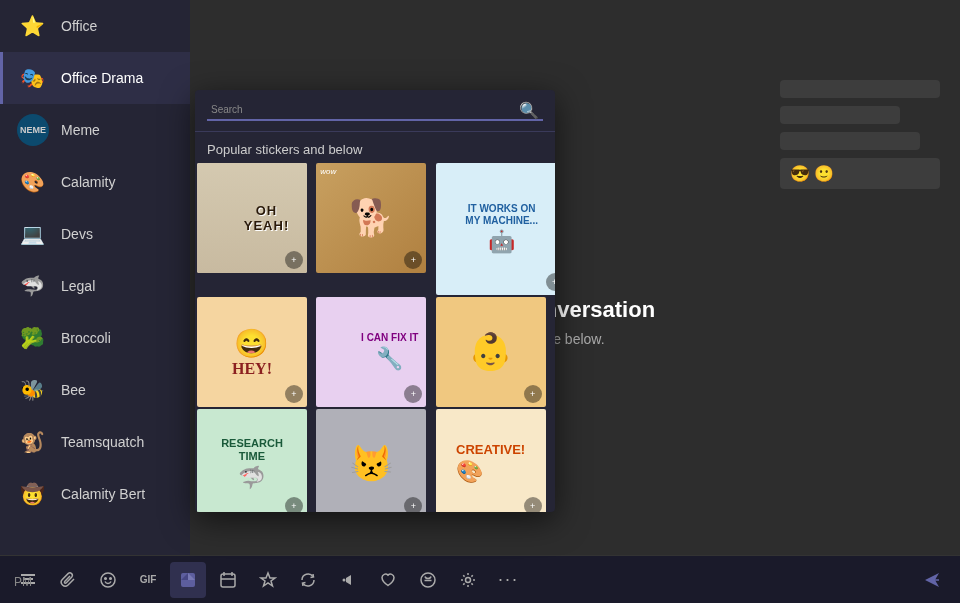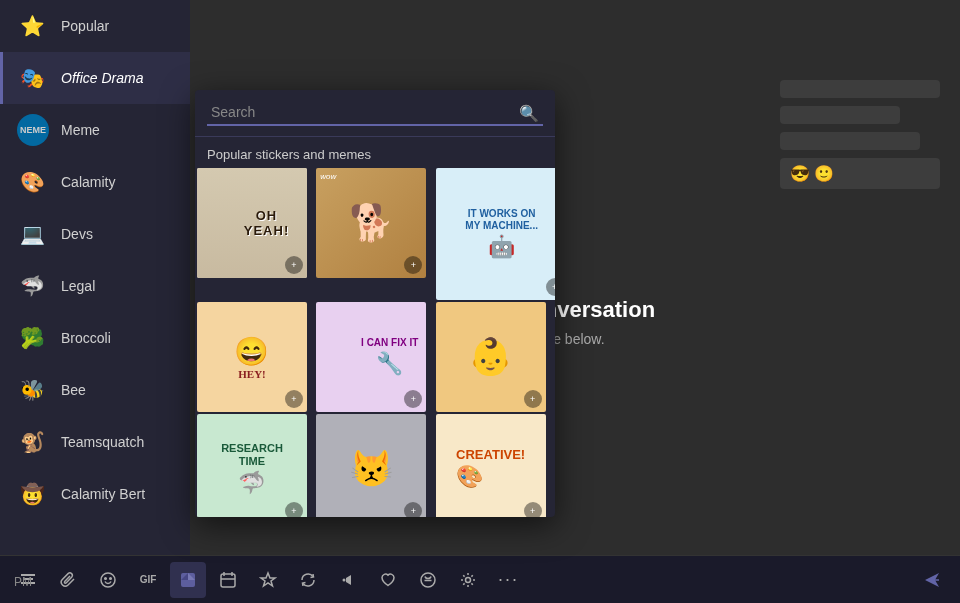--- a/index.html
+++ b/index.html
@@ -113,21 +113,20 @@
 
     .sidebar-label {
       color: #d0d0d0;
       font-size: 14px;
       font-weight: 400;
     }
 
     .sidebar-item.active .sidebar-label {
       color: #fff;
       font-weight: 500;
-      font-style: italic;
     }
 
     
     .sticker-panel {
       position: absolute;
       top: 90px;
       left: 195px;
       width: 360px;
       background: #1e1e2e;
       background: #252535;
@@ -147,21 +146,21 @@
       display: flex;
       align-items: center;
     }
 
     .search-input {
       width: 100%;
       background: transparent;
       border: none;
       border-bottom: 2px solid #6264a7;
       color: #fff;
-      font-size: 14px;
+      font-size: 10px;
       padding: 4px 30px 4px 4px;
       outline: none;
     }
 
     .search-input::placeholder {
       color: #888;
     }
 
     .search-icon-btn {
       position: absolute;
@@ -268,28 +267,28 @@
   <div style="text-align:center; margin-top:40px;">
     <div class="conversation-text">w conversation</div>
     <div class="conversation-sub">ge below.</div>
   </div>
 </div>
 
 <div class="sidebar">
   <div id="sidebar-items-container">
       <div class="sidebar-item">
         <div class="sidebar-icon" style="background: transparent; font-size: 20px; color: rgb(204, 204, 204); font-weight: bold;">⭐</div>
-        <span class="sidebar-label">Popular</span>
+        <span class="sidebar-label">Office</span>
       </div>
       <div class="sidebar-item active">
         <div class="sidebar-icon" style="background: transparent; font-size: 20px; color: rgb(204, 204, 204); font-weight: bold;">🎭</div>
         <span class="sidebar-label">Office Drama</span>
       </div>
       <div class="sidebar-item">
-        <div class="sidebar-icon" style="background: #0369a1; font-size: 9px; color: rgb(204, 204, 204); font-weight: bold;">NEME</div>
+        <div class="sidebar-icon" style="background: #0c4a6e; font-size: 9px; color: rgb(204, 204, 204); font-weight: bold;">NEME</div>
         <span class="sidebar-label">Meme</span>
       </div>
       <div class="sidebar-item">
         <div class="sidebar-icon" style="background: transparent; font-size: 20px; color: rgb(204, 204, 204); font-weight: bold;">🎨</div>
         <span class="sidebar-label">Calamity</span>
       </div>
       <div class="sidebar-item">
         <div class="sidebar-icon" style="background: transparent; font-size: 20px; color: rgb(204, 204, 204); font-weight: bold;">💻</div>
         <span class="sidebar-label">Devs</span>
       </div>
@@ -317,21 +316,21 @@
 </div>
 
 <div class="sticker-panel">
   <div class="search-box">
     <div class="search-input-wrapper">
       <input type="text" class="search-input" placeholder="Search" style="">
       <span class="search-icon-btn">🔍</span>
     </div>
   </div>
   <div class="sticker-panel-inner">
-    <div class="section-title">Popular stickers and memes</div>
+    <div class="section-title">Popular stickers and below</div>
     <div class="sticker-grid" id="sticker-grid">
         <div class="sticker-cell" style="height: 110px;">
           <div style="background:#e8e0d0;width:100%;height:100%;display:flex;align-items:center;justify-content:center;position:relative;overflow:hidden;padding-left:29px;">
       <div style="position:absolute;inset:0;background:linear-gradient(180deg,#d4c9b0 0%,#c8baa0 100%);"></div>
       <div style="position:relative;text-align:center;">
         <div style="font-size:13px;font-weight:900;color:#2a1a0a;font-family:Impact,Arial;letter-spacing:1px;text-shadow:1px 1px 0 #fff;">OH<br>YEAH!</div>
       </div>
       <div style="position:absolute;bottom:4px;right:4px;width:18px;height:18px;background:rgba(0,0,0,0.4);border-radius:50%;display:flex;align-items:center;justify-content:center;color:#fff;font-size:9px;">+</div>
     </div>
         </div>
@@ -348,21 +347,21 @@
         <div style="font-size:10px;font-weight:900;color:#2060a0;font-family:Arial;line-height:1.2;">IT WORKS ON<br>MY MACHINE...</div>
         <div style="font-size:22px;margin-top:2px;">🤖</div>
       </div>
       <div style="position:absolute;bottom:4px;right:4px;width:18px;height:18px;background:rgba(0,0,0,0.4);border-radius:50%;display:flex;align-items:center;justify-content:center;color:#fff;font-size:9px;">+</div>
     </div>
         </div>
         <div class="sticker-cell" style="height: 110px;">
           <div style="background:#f5d5a0;width:100%;height:100%;display:flex;align-items:center;justify-content:center;position:relative;">
       <div style="text-align:center;">
         <div style="font-size:28px;">😄</div>
-        <div style="font-size:11px;font-weight:900;color:#8b2020;font-family:Impact;">HEY!</div>
+        <div style="font-size:16px;font-weight:900;color:#8b2020;font-family:Impact;">HEY!</div>
       </div>
       <div style="position:absolute;bottom:4px;right:4px;width:18px;height:18px;background:rgba(0,0,0,0.4);border-radius:50%;display:flex;align-items:center;justify-content:center;color:#fff;font-size:9px;">+</div>
     </div>
         </div>
         <div class="sticker-cell" style="height: 110px;">
           <div style="background:#e8d0f0;width:100%;height:100%;display:flex;align-items:center;justify-content:flex-end;position:relative;padding:8px;">
       <div style="text-align:center;">
         <div style="font-size:10px;font-weight:900;color:#800080;font-family:Arial;line-height:1.2;">I CAN FIX IT</div>
         <div style="font-size:22px;margin-top:2px;">🔧</div>
       </div>

